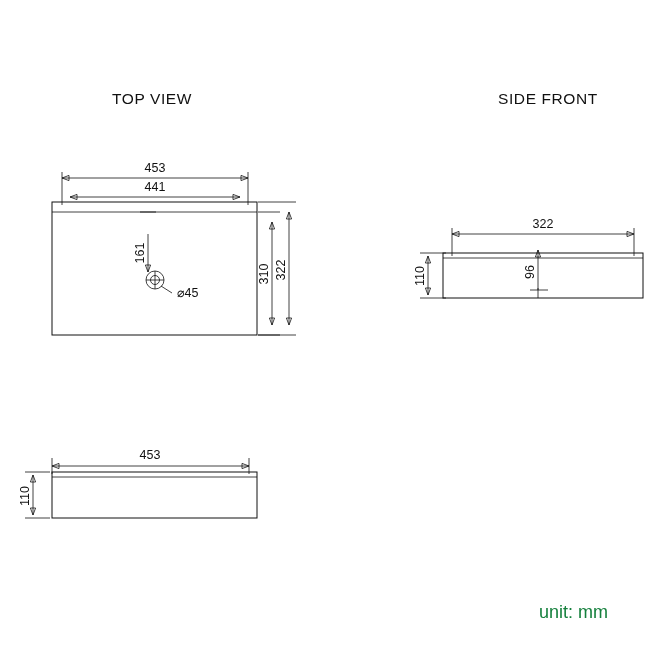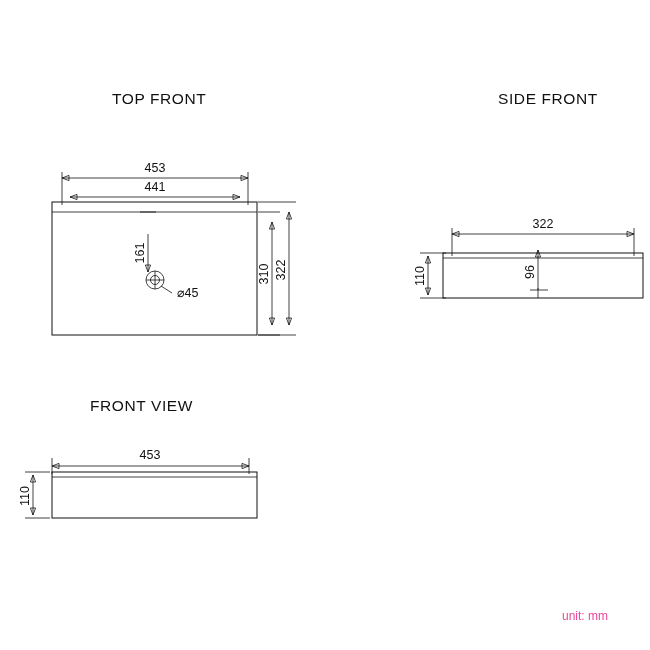--- a/index.html
+++ b/index.html
@@ -29,22 +29,22 @@
     white-space: nowrap;
   }
   #title-top { left: 112px; top: 90px; }
   #title-side { left: 498px; top: 90px; }
   #title-front { left: 90px; top: 397px; }
 
   .unit-label {
     position: absolute;
     right: 42px;
     bottom: 27px;
-    font-size: 12px;
-    color: #ec4899;
+    font-size: 18px;
+    color: #15803d;
     white-space: nowrap;
   }
 
   svg.draw {
     position: absolute;
     left: 0; top: 0;
     width: 650px;
     height: 650px;
     overflow: visible;
   }
@@ -60,23 +60,22 @@
     font-family: "Liberation Sans", sans-serif;
     font-size: 12.5px;
     fill: #111111;
   }
 </style>
 </head>
 <body>
 
 <div class="stage">
 
-  <div class="view-title" id="title-top">TOP FRONT</div>
+  <div class="view-title" id="title-top">TOP VIEW</div>
   <div class="view-title" id="title-side">SIDE FRONT</div>
-  <div class="view-title" id="title-front">FRONT VIEW</div>
 
   <svg class="draw" viewBox="0 0 650 650">
 
     <g>
 
       <rect class="body-fill" x="52" y="202" width="205" height="133"></rect>
 
       <line class="thin" x1="52" y1="212" x2="257" y2="212"></line>
 
       <circle class="thin" cx="155" cy="280" r="9"></circle>

